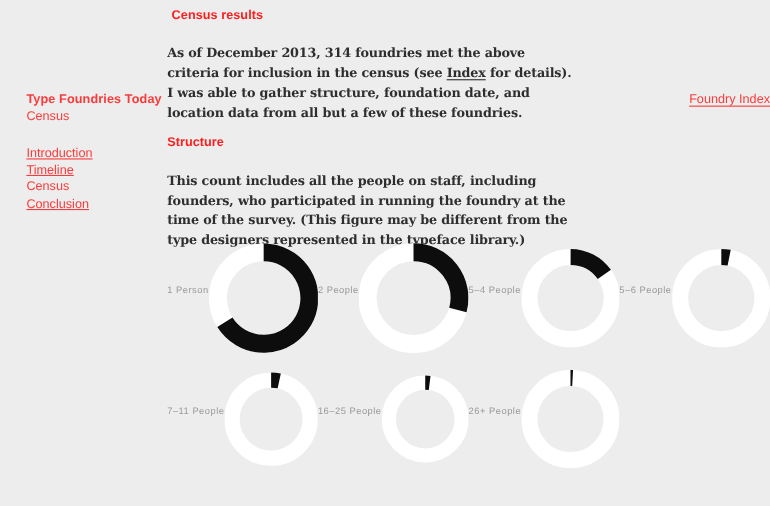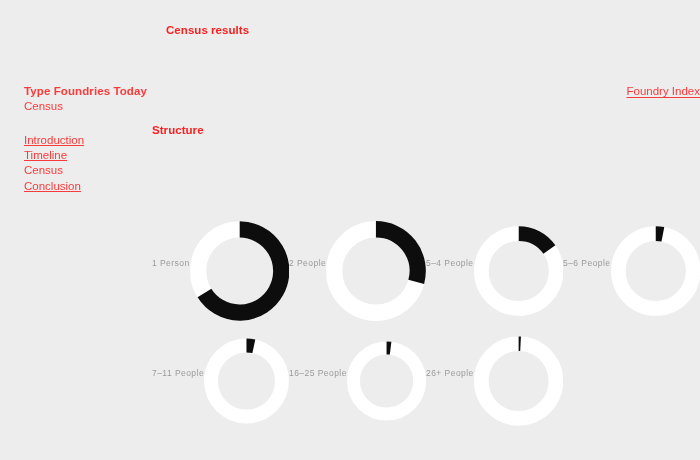--- a/index.html
+++ b/index.html
@@ -84,21 +84,21 @@
     color: #2e2e2e;
     letter-spacing: -0.15px;
     width: 370px;
   }
   .body-copy .inline-link {
     color: #2e2e2e;
     text-decoration: underline;
     text-underline-offset: 1.5px;
     cursor: pointer;
   }
-  #census-heading { position: absolute; left: 14px; top: 8px; margin-top: 16px; }
+  #census-heading { position: absolute; left: 4px; top: 8px; }
   #census-para    { position: absolute; left: 0; top: 27px; }
   #structure-heading { position: absolute; left: 0; top: 124px; }
   #structure-para    { position: absolute; left: 0; top: 143px; }
 
   #foundry-index {
     position: absolute;
     right: 0;
     top: 85px;
     font-size: 11.5px;
     color: #f93b3b;
@@ -147,25 +147,29 @@
       <a class="nav-item">Timeline</a>
       <a class="nav-item current">Census</a>
       <a class="nav-item">Conclusion</a>
     </nav>
 </div>
 
 <div id="main">
 
   <div class="section-heading" id="census-heading">Census results</div>
 
+  <p class="body-copy" id="census-para">
+    <span>As of December 2013, 314 foundries met the above criteria for inclusion in the census (see </span><a class="inline-link">Index</a><span> for details). I was able to gather structure, foundation date, and location data from all but a few of these foundries.</span>
+  </p>
 
   <a id="foundry-index">Foundry Index</a>
 
   <div class="section-heading" id="structure-heading">Structure</div>
 
+  <p class="body-copy" id="structure-para">This count includes all the people on staff, including founders, who participated in running the foundry at the time of the survey. (This figure may be different from the type designers represented in the typeface library.)</p>
 </div>
 
 <div id="donut-grid">
   <div class="donut-row first">
       <div class="donut-cell">
         <div class="donut-label">1 Person</div>
         <svg class="donut-svg" width="110" height="110" viewBox="0 0 110 110">
           <circle cx="55" cy="55" r="46" fill="none" stroke="#ffffff" stroke-width="18"></circle>
           <path d="M 55 9 A 46 46 0 1 1 15.989787576804403 79.37628615472742" fill="none" stroke="#0d0d0d" stroke-width="18"></path>
         </svg>

